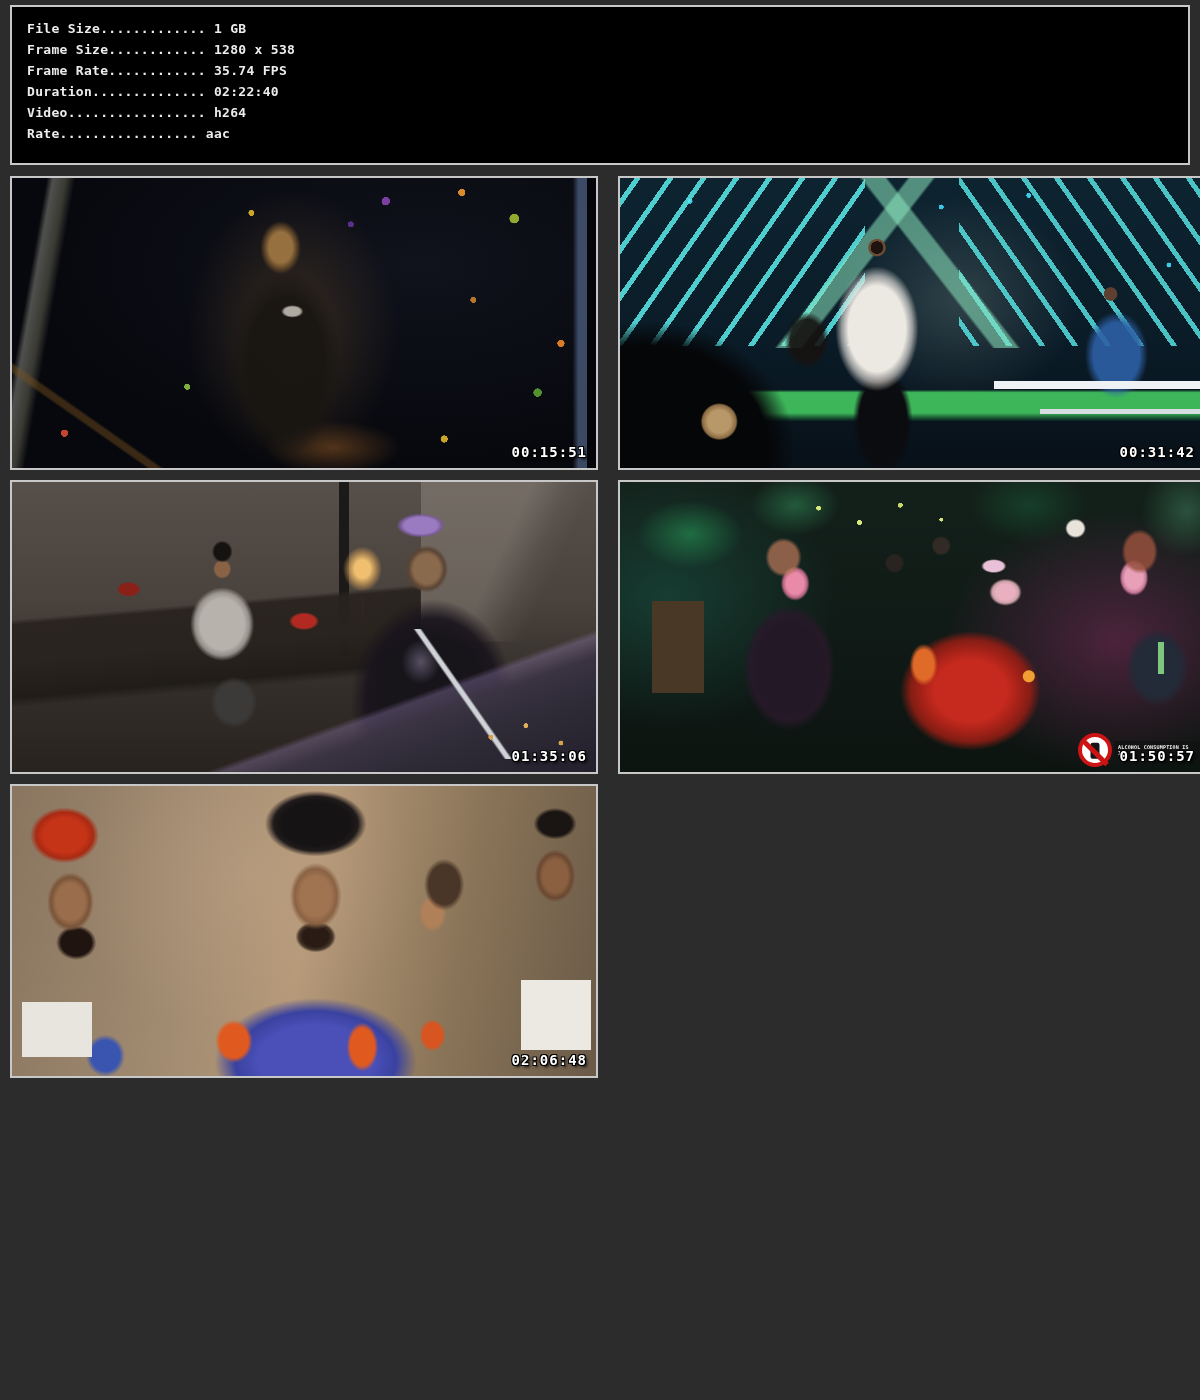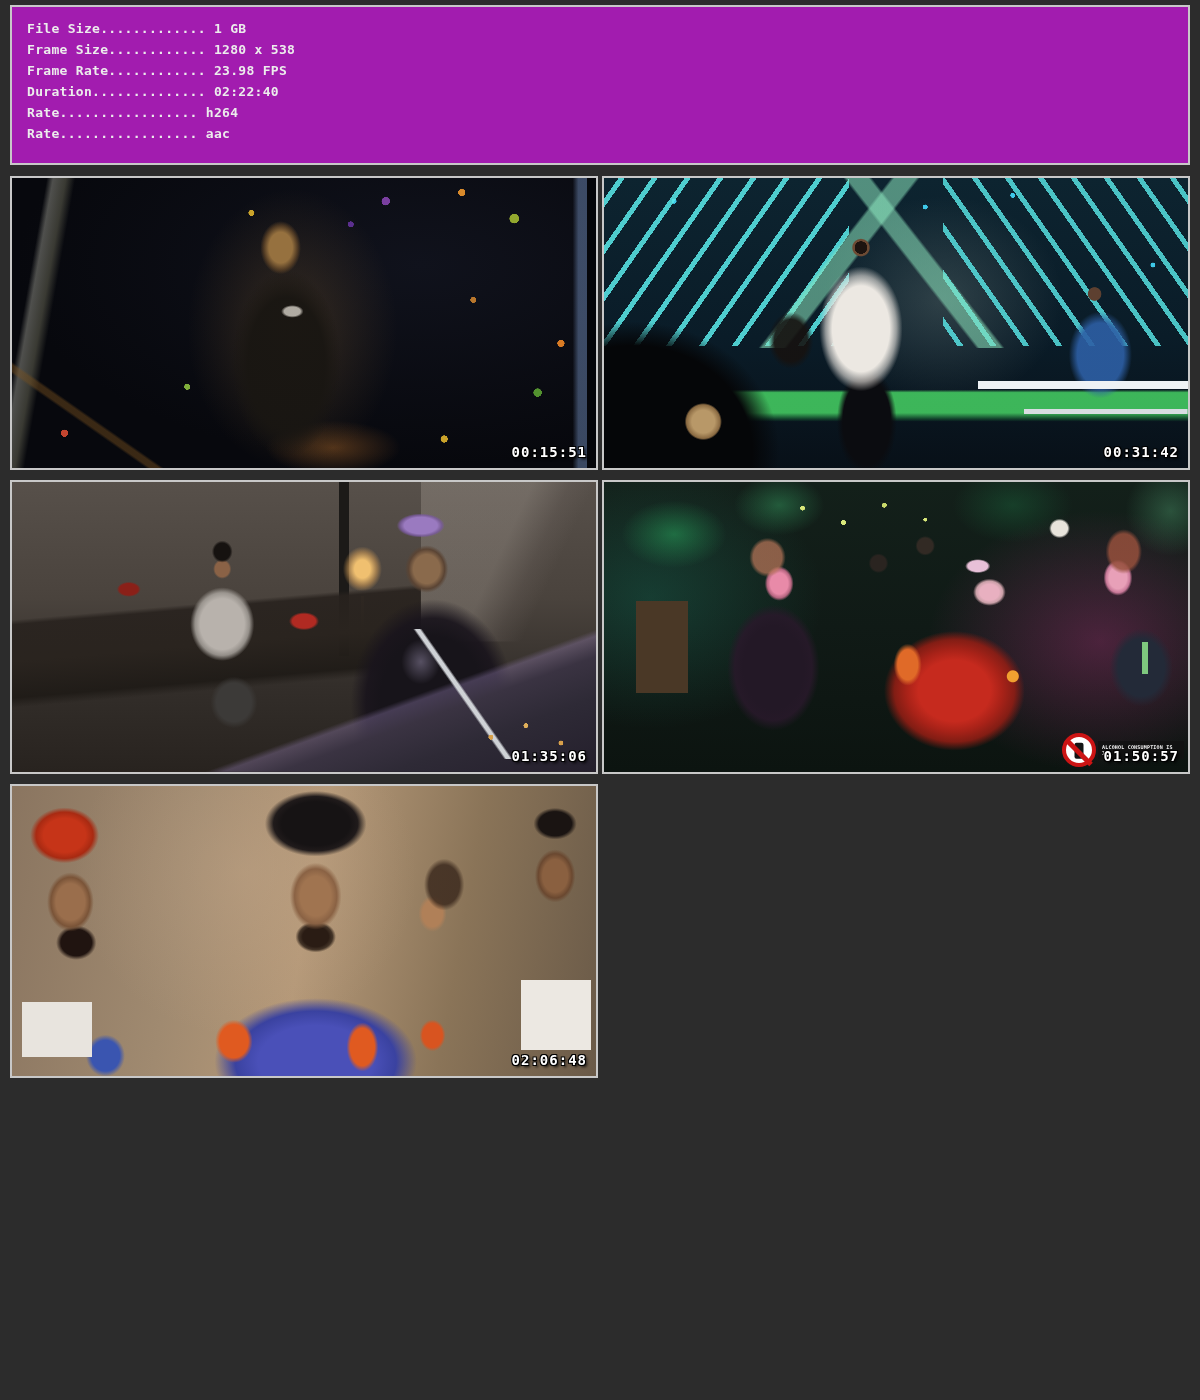--- a/index.html
+++ b/index.html
@@ -4,32 +4,32 @@
 <style>
   html,body{margin:0;padding:0;}
   body{
     width:1200px;height:1400px;position:relative;overflow:hidden;
     background:#2c2c2c;
     font-family:"DejaVu Sans Mono","Liberation Mono",monospace;
   }
   
   .info-box{
     position:absolute;left:10px;top:5px;width:1180px;height:160px;
-    box-sizing:border-box;border:2px solid #c8c8c8;background:#a21caf;
+    box-sizing:border-box;border:2px solid #c8c8c8;background:#000000;
     padding:11px 0 0 15px;
   }
   .info-line{
     color:#ececec;font-size:13px;font-weight:bold;line-height:21px;
     letter-spacing:0.3px;white-space:pre;
   }
   
   .grid{
     position:absolute;left:10px;top:176px;width:1184px;
     display:grid;grid-template-columns:588px 588px;grid-auto-rows:294px;
-    gap:10px 4px;
+    gap:10px 20px;
   }
   .thumb{
     position:relative;box-sizing:border-box;border:2px solid #c8c8c8;
     background:#111;overflow:hidden;margin:0;
   }
   .scene{position:absolute;left:0;top:0;right:0;bottom:0;}
   .ts{
     position:absolute;right:9px;bottom:8px;z-index:3;
     color:#ffffff;font-size:14px;font-weight:bold;letter-spacing:1px;
     text-shadow:1px 1px 0 #000,-1px -1px 0 #000,1px -1px 0 #000,-1px 1px 0 #000,2px 2px 3px #000;
@@ -251,23 +251,23 @@
   }
 </style>
 </head>
 <body>
 
 <div>
 
   <section class="info-box">
     <div class="info-line">File Size............. 1 GB</div>
     <div class="info-line">Frame Size............ 1280 x 538</div>
-    <div class="info-line">Frame Rate............ 23.98 FPS</div>
+    <div class="info-line">Frame Rate............ 35.74 FPS</div>
     <div class="info-line">Duration.............. 02:22:40</div>
-    <div class="info-line">Rate................. h264</div>
+    <div class="info-line">Video................. h264</div>
     <div class="info-line">Rate................. aac</div>
   </section>
 
   <div class="grid">
 
     <figure class="thumb">
       <div class="scene s1"></div>
       <span class="ts">00:15:51</span>
     </figure>
 

